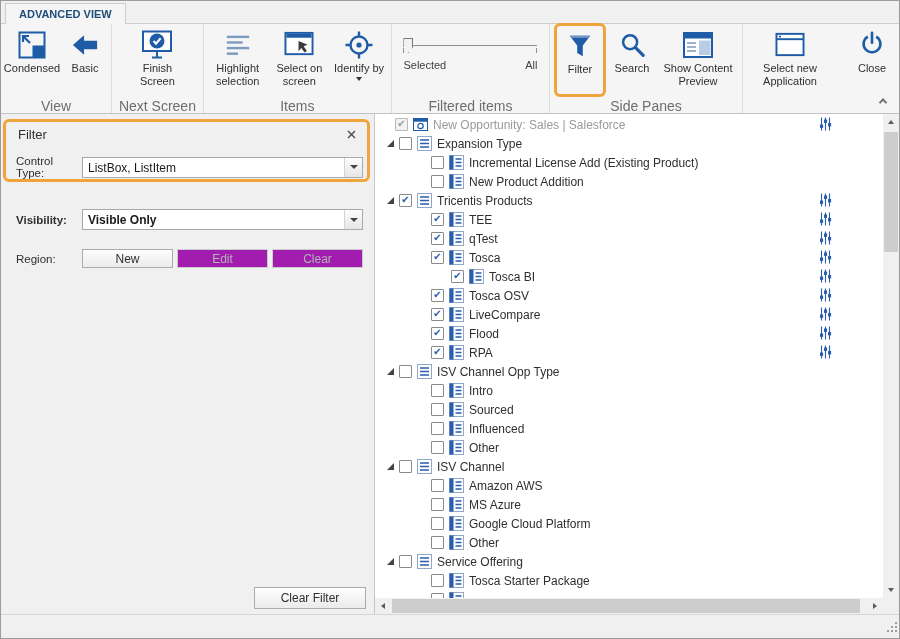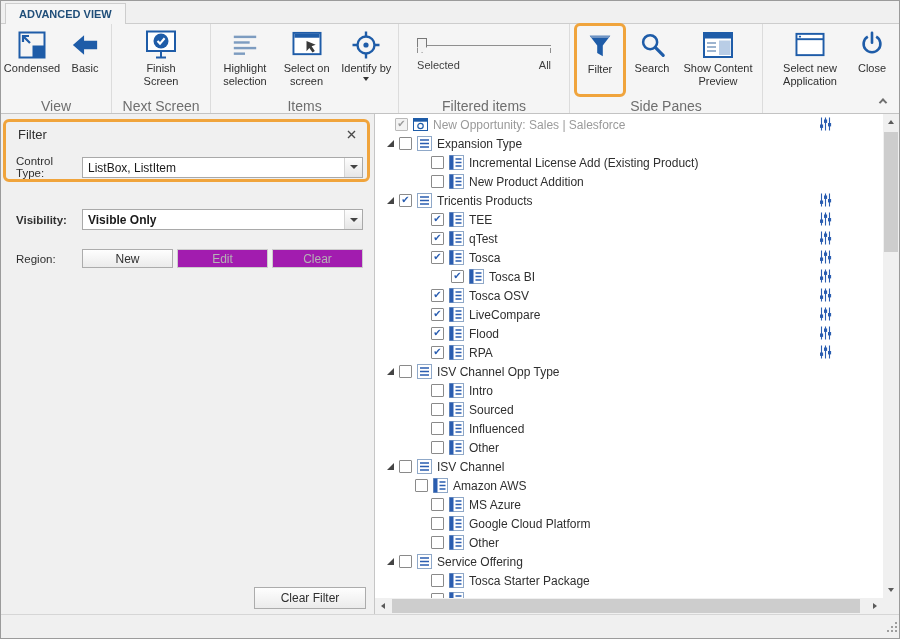--- a/index.html
+++ b/index.html
@@ -14,21 +14,21 @@
          margin-bottom:-1px; padding:4px 13px 4px; font-size:11px; font-weight:700; color:#1f4e79; }
 
   
   .ribbon { height:90px; background:#f5f5f5; border-bottom:1px solid #c3c3c3;
             display:flex; position:relative; flex-shrink:0; }
   .rgroup { display:flex; flex-direction:column; border-right:1px solid #dcdcdc; padding:1px 2px 0; }
   .rgroup-body { flex:1; display:flex; align-items:flex-start; justify-content:center; }
   .rgroup-label { height:15px; font-size:14px; color:#6e6e6e; text-align:center; padding-bottom:2px; white-space:nowrap; }
   .g-view{width:114px}.g-next{width:102px}.g-items{width:188px}.g-filtered{width:176px}.g-side{width:196px}
   .g-app{flex:1; border-right:none;}
-  .g-app .rgroup-body{justify-content:flex-start; padding-left:8px;}
+  .g-app .rgroup-body{justify-content:flex-start; padding-left:8px;gap:20px;}
   .rbtn { padding:3px 4px 2px; display:flex; flex-direction:column; align-items:center;
           font-size:11px; color:#2f2f2f; text-align:center; line-height:1.15; cursor:default; border-radius:2px; }
   .rbtn .ric { height:33px; display:flex; align-items:center; justify-content:center; }
   .rbtn .rlbl { margin-top:1px; }
   .w58{width:58px}.w48{width:48px}.w60{width:60px}.w64{width:64px}.w46{width:46px}.w50{width:50px}.w84{width:84px}.w74{width:74px}
   .dropcaret { width:0; height:0; border-left:3.5px solid transparent; border-right:3.5px solid transparent;
                border-top:4px solid #333; margin-top:2px; }
   .filter-highlight { border:3px solid #f0a43c; border-radius:6px; margin:-2px 2px 0; padding:0 0 2px; height:74px; display:flex; }
   
   .fslider { width:134px; margin-top:13px; }
@@ -635,21 +635,21 @@
     <span class="cb"></span>
     <span class="ticon">
               <svg width="15" height="15" viewBox="0 0 15 15">
                 <rect x="0.5" y="0.5" width="14" height="14" fill="#fff" stroke="#8fa8c8"></rect>
                 <path d="M3 4 h9 M3 7.5 h9 M3 11 h9" stroke="#2a5db0" stroke-width="1.6"></path>
               </svg>
             </span>
     <span class="tlabel">ISV Channel</span>
 
   </div>
-          <div class="trow" style="padding-left: 40px;">
+          <div class="trow" style="padding-left: 56px;">
 
     <span class="cb"></span>
     <span class="ticon">
               <svg width="15" height="15" viewBox="0 0 15 15">
                 <rect x="0.5" y="0.5" width="14" height="14" fill="#fff" stroke="#8fa8c8"></rect>
                 <rect x="0.5" y="0.5" width="4" height="14" fill="#2a5db0"></rect>
                 <path d="M6.5 4 h6 M6.5 7.5 h6 M6.5 11 h6" stroke="#2a5db0" stroke-width="1.4"></path>
               </svg>
             </span>
     <span class="tlabel">Amazon AWS</span>

